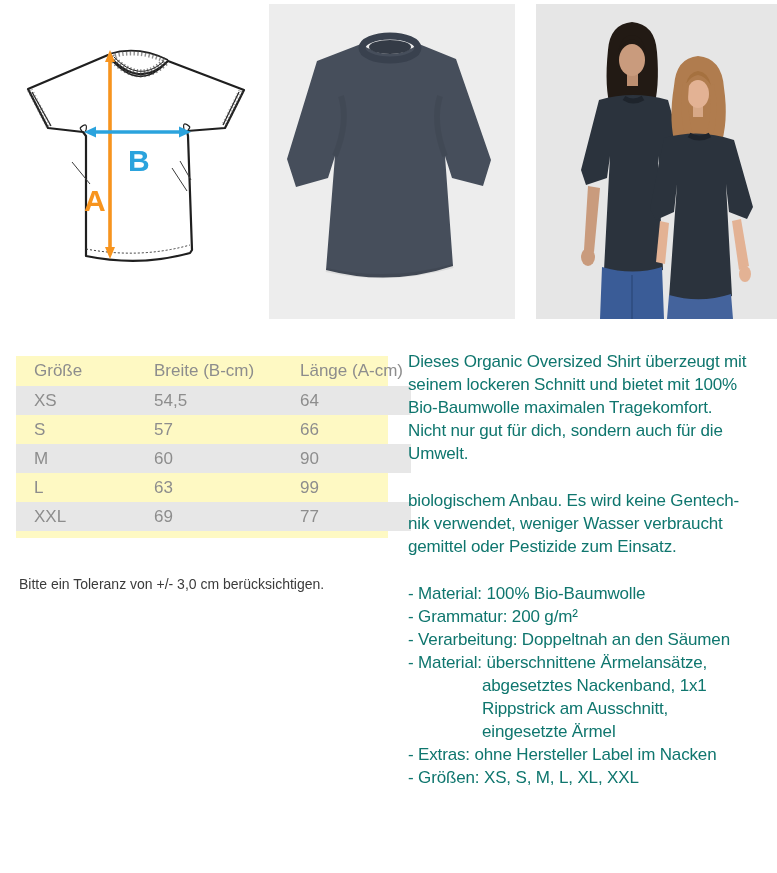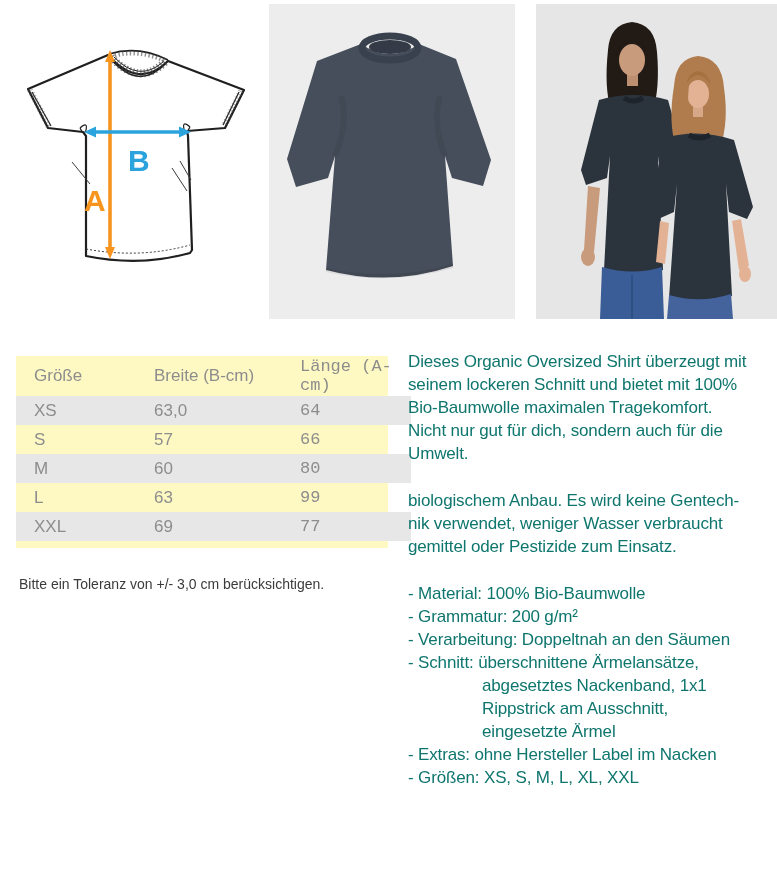--- a/index.html
+++ b/index.html
@@ -19,21 +19,21 @@
 
   
   #size-table-wrap{position:absolute;left:16px;top:356px;width:372px;
                    background:#fef9c3;padding-bottom:7px;}
   table{border-collapse:collapse;width:372px;table-layout:fixed;
         font-size:17px;color:#8d8d8d;}
   th{font-weight:normal;text-align:left;height:28px;}
   td{height:27px;}
   th:nth-child(1),td:nth-child(1){width:118px;padding-left:18px;}
   th:nth-child(2),td:nth-child(2){width:144px;}
-  th:nth-child(3),td:nth-child(3){width:110px;font-family:Liberation Mono, monospace;}
+  th:nth-child(3),td:nth-child(3){width:110px;}
   tbody tr:nth-child(odd){background:#e7e7e7;}
 
   #tolerance-note{position:absolute;left:19px;top:576px;width:380px;
                   font-size:14px;color:#3b3b3b;}
 
   
   #description{position:absolute;left:408px;top:350px;width:369px;
                font-size:17px;color:#0f766e;letter-spacing:-0.15px;}
   .tline{height:23px;line-height:23px;white-space:nowrap;}
   .para{margin:0 0 24px 0;}
@@ -141,32 +141,32 @@
       <thead>
         <tr>
           <th>Größe</th>
           <th>Breite (B-cm)</th>
           <th>Länge (A-cm)</th>
         </tr>
       </thead>
       <tbody>
         <tr>
           <td>XS</td>
-          <td>63,0</td>
+          <td>54,5</td>
           <td>64</td>
         </tr>
         <tr>
           <td>S</td>
           <td>57</td>
           <td>66</td>
         </tr>
         <tr>
           <td>M</td>
           <td>60</td>
-          <td>80</td>
+          <td>90</td>
         </tr>
         <tr>
           <td>L</td>
           <td>63</td>
           <td>99</td>
         </tr>
         <tr>
           <td>XXL</td>
           <td>69</td>
           <td>77</td>
@@ -187,21 +187,21 @@
     </div>
     <div class="para">
       <div class="tline">biologischem Anbau. Es wird keine Gentech-</div>
       <div class="tline">nik verwendet, weniger Wasser verbraucht</div>
       <div class="tline">gemittel oder Pestizide zum Einsatz.</div>
     </div>
     <div class="details">
       <div class="tline">- Material: 100% Bio-Baumwolle</div>
       <div class="tline">- Grammatur: 200 g/m²</div>
       <div class="tline">- Verarbeitung: Doppeltnah an den Säumen</div>
-      <div class="tline">- Schnitt: überschnittene Ärmelansätze,</div>
+      <div class="tline">- Material: überschnittene Ärmelansätze,</div>
       <div class="tline indent">abgesetztes Nackenband, 1x1</div>
       <div class="tline indent">Rippstrick am Ausschnitt,</div>
       <div class="tline indent">eingesetzte Ärmel</div>
       <div class="tline">- Extras: ohne Hersteller Label im Nacken</div>
       <div class="tline">- Größen: XS, S, M, L, XL, XXL</div>
     </div>
   </div>
 
 </div>
 

